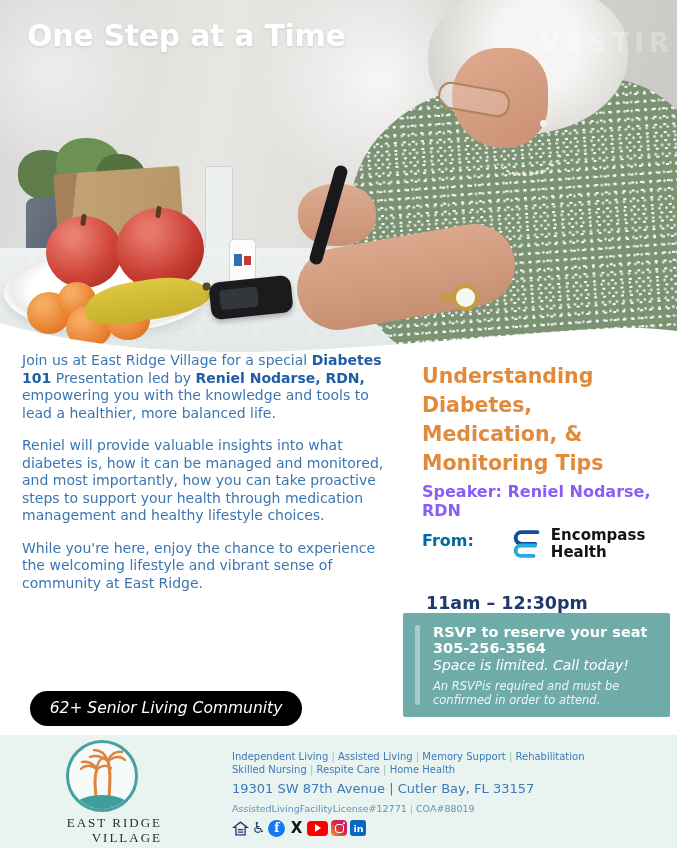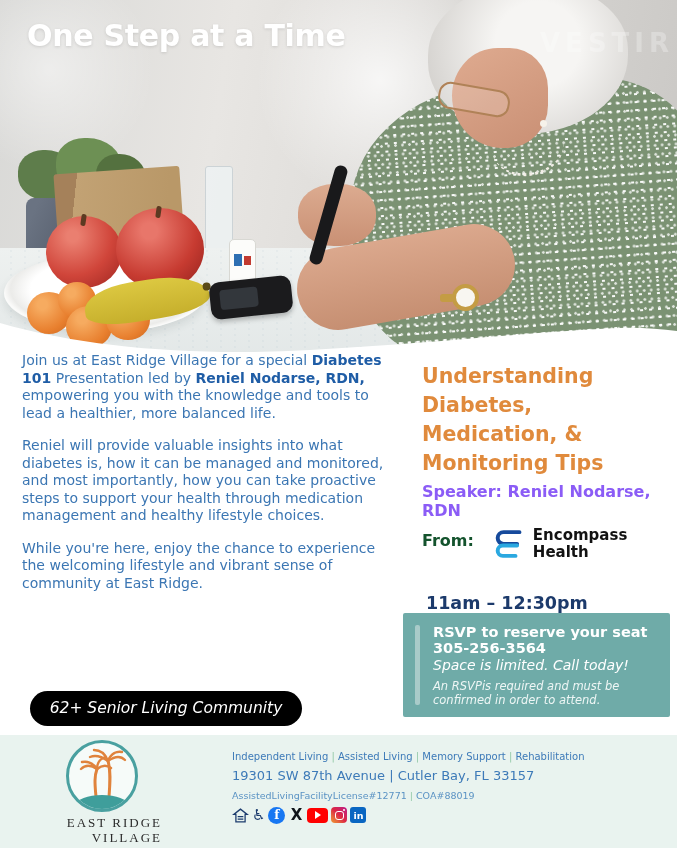--- a/index.html
+++ b/index.html
@@ -81,21 +81,21 @@
 
   
   .left-col { position:absolute; left:22px; top:352px; width:372px; color:#3b76b3; font-size:14px; line-height:17.5px; }
   .left-col p { margin-bottom:15px; }
   .left-col b { color:#1f5da6; }
 
   .right-col { position:absolute; left:422px; top:362px; width:250px; }
   .session-heading { color:#e08a3c; font-weight:700; font-size:20.5px; line-height:29px; }
   .speaker { color:#8b5cf6; font-weight:700; font-size:16px; margin-top:4px; }
   .from-row { display:flex; align-items:flex-start; margin-top:5px; }
-  .from-label { color:#14532d; font-weight:700; font-size:16px; margin-right:12px; margin-top:6px;text-align:right; }
+  .from-label { color:#0369a1; font-weight:700; font-size:16px; margin-right:30px; margin-top:6px;text-align:right; }
   .eh-mark { width:40px; height:38px; margin-right:7px; }
   .eh-text { color:#121212; font-weight:700; font-size:15px; line-height:17px; margin-top:2px; }
 
   .date-block { margin-top:30px; color:#1c3a6b; }
   .date-line { font-weight:700; font-size:17.5px; }
   .time-line { font-weight:700; font-size:17.5px; padding-left:4px; }
   .loc-line { color:#3b76b3; font-size:14px; margin-top:3px; }
 
   .rsvp { position:absolute; left:403px; top:613px; width:267px; height:104px; background:#6fabA8;
           border-radius:2px; color:#fff; padding:11px 10px 10px 30px; }
@@ -250,20 +250,21 @@
         <div class="logo-ground"></div>
       </div>
       <div class="logo-text">
         <div>EAST RIDGE</div>
         <div>VILLAGE</div>
       </div>
     </div>
 
     <div class="info-block">
       <div class="svc-line"><span>Independent Living</span><span class="pipe"> | </span><span>Assisted Living</span><span class="pipe"> | </span><span>Memory Support</span><span class="pipe"> | </span><span>Rehabilitation</span></div>
+      <div class="svc-line"><span>Skilled Nursing</span><span class="pipe"> | </span><span>Respite Care</span><span class="pipe"> | </span><span>Home Health</span></div>
       <div class="addr-line">19301 SW 87th Avenue | Cutler Bay, FL 33157</div>
       <div class="lic-line"><span>AssistedLivingFacilityLicense#12771</span><span class="pipe"> | </span><span>COA#88019</span></div>
       <div class="social-row">
         <span class="ic ic-eh">
           <svg viewBox="0 0 24 24">
               <path d="M12 3 2.5 10.5 h3 V21 h13 V10.5 h3 Z" fill="none" stroke="#1d3c6e" stroke-width="1.8"></path>
               <path d="M8 13.5 h8 M8 17 h8" stroke="#1d3c6e" stroke-width="1.8"></path>
             </svg>
         </span>
         <span class="ic ic-wc">♿</span>

